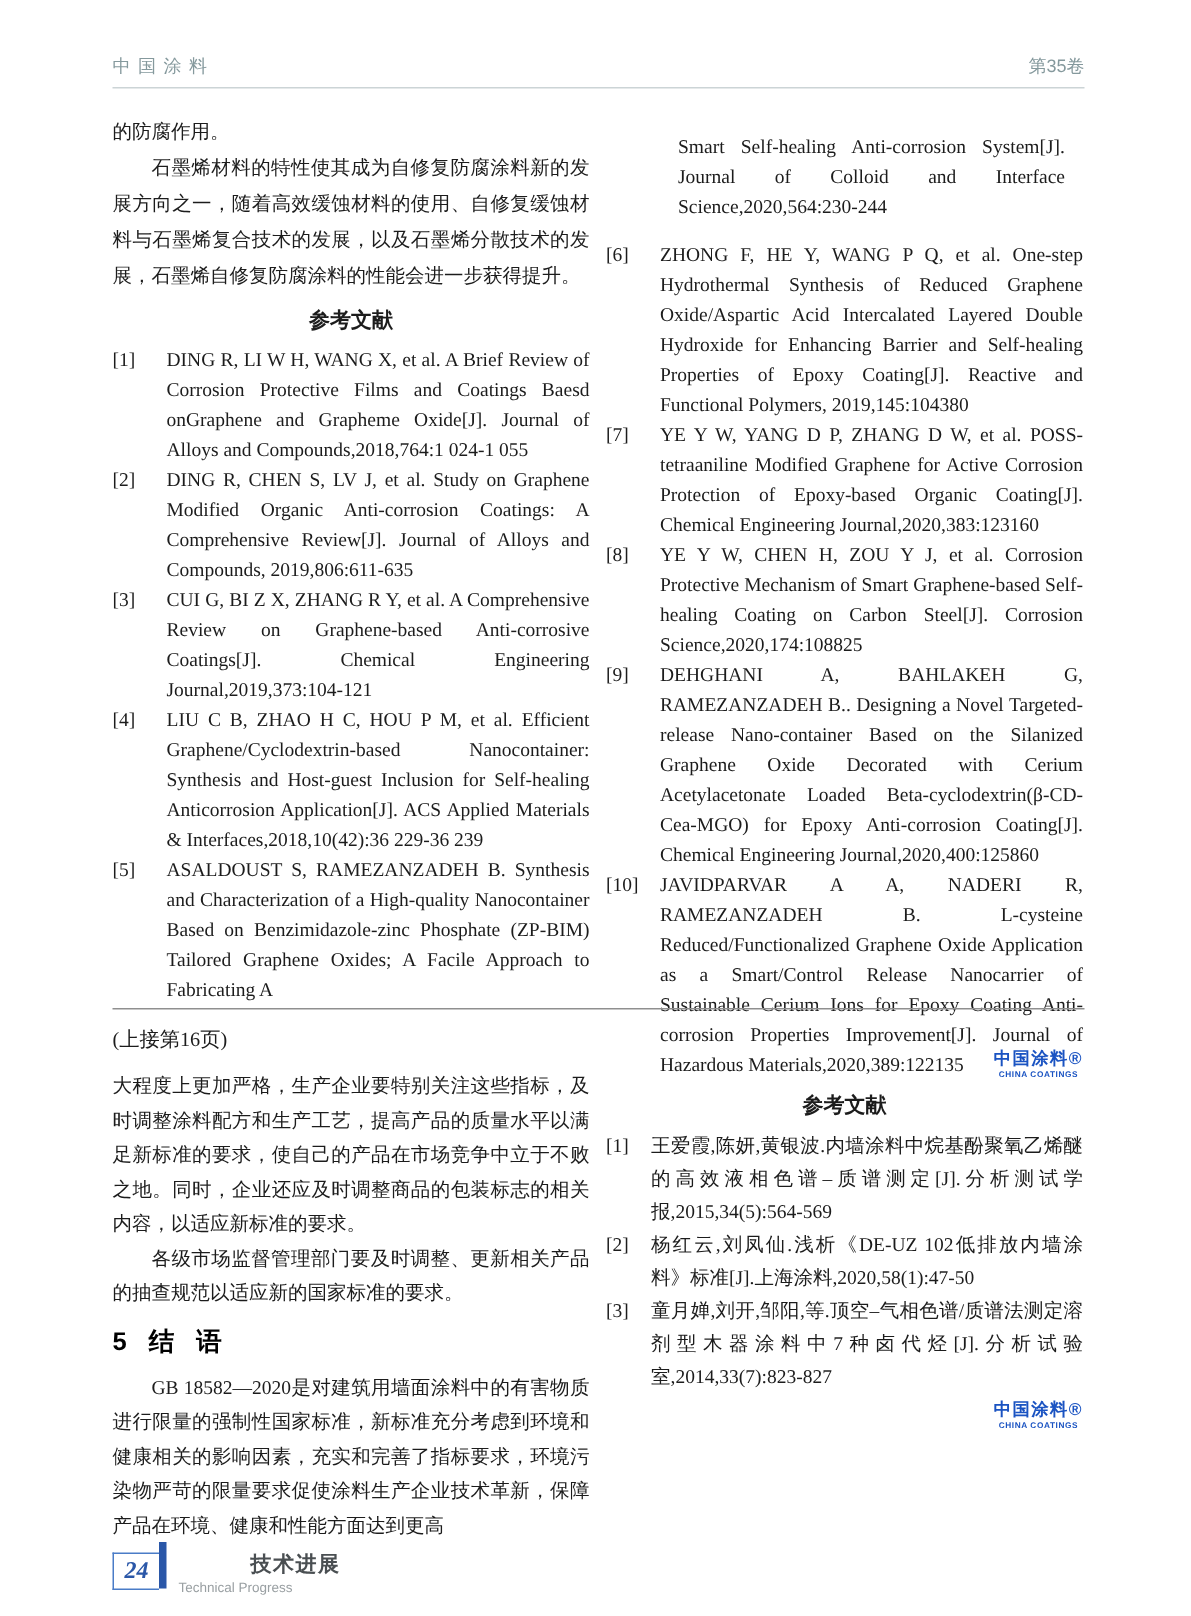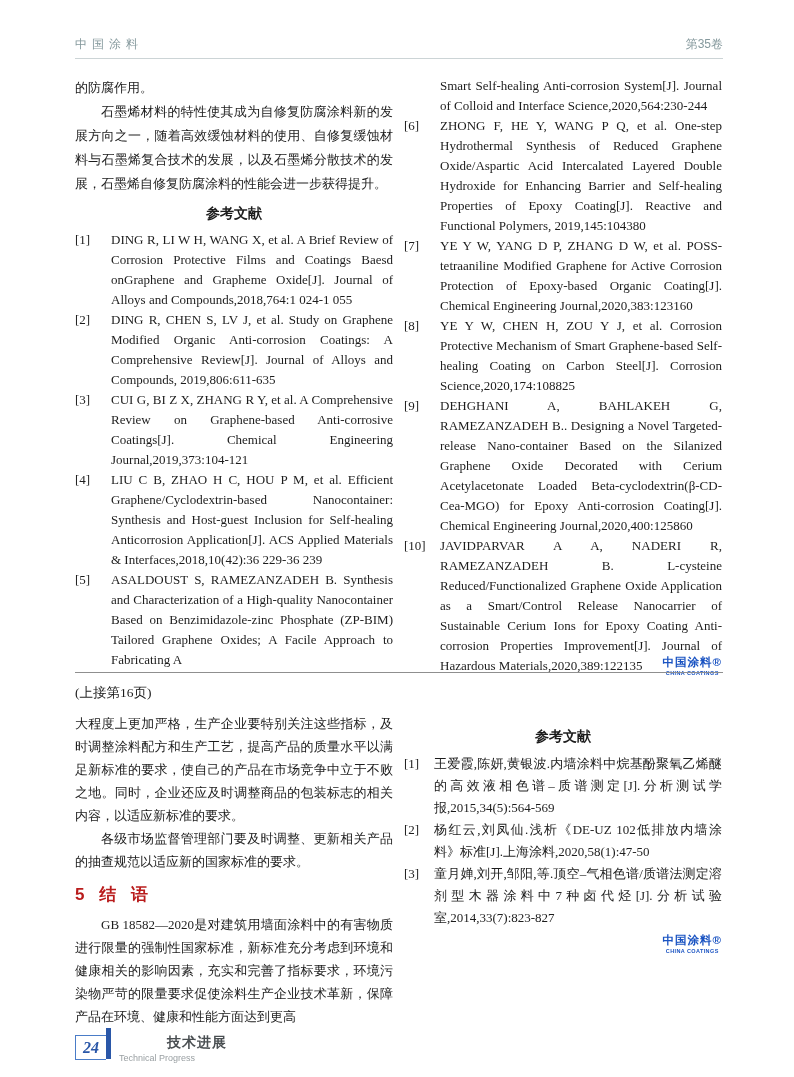--- a/index.html
+++ b/index.html
@@ -28,24 +28,24 @@
   .cn-lh { line-height:23px; }
   
   .ref-head {
     text-align:center; font-weight:bold; font-size:14px;
     margin:9px 0 7px 0;
   }
   .ref { position:relative; padding-left:36px; font-size:13px; line-height:20px; margin:0; }
   .ref .num { position:absolute; left:0; top:0; }
   .ref-cn { position:relative; padding-left:30px; font-size:13px; line-height:22px; margin:0; }
   .ref-cn .num { position:absolute; left:0; top:0; }
-  .cont-par { padding-left:36px; font-size:13px; line-height:20px; margin:0; }
+  .cont-par { padding-left:36px; font-size:13px; line-height:20px; margin:12px; }
   
   .concl-head {
-    color:#b91c1c; font-weight:bold; font-size:17px;
+    color:#000000; font-weight:bold; font-size:17px;
     font-family:"Liberation Sans","DejaVu Sans",sans-serif;
     margin:10px 0 7px 0; word-spacing:10px; text-align:left;
   }
   
   .divider { position:absolute; left:75px; top:672px; width:648px; height:0; border-top:1px solid #8f8f8f; }
   .cont-note { position:absolute; left:75px; top:684px; font-size:13.5px; }
   
   .logo-wrap-inline { text-align:right; margin-top:-19px; }
   .logo-wrap-below  { text-align:right; margin-top:6px; }
   .logo { display:inline-block; text-align:center; line-height:1; color:#1a53c2; }

